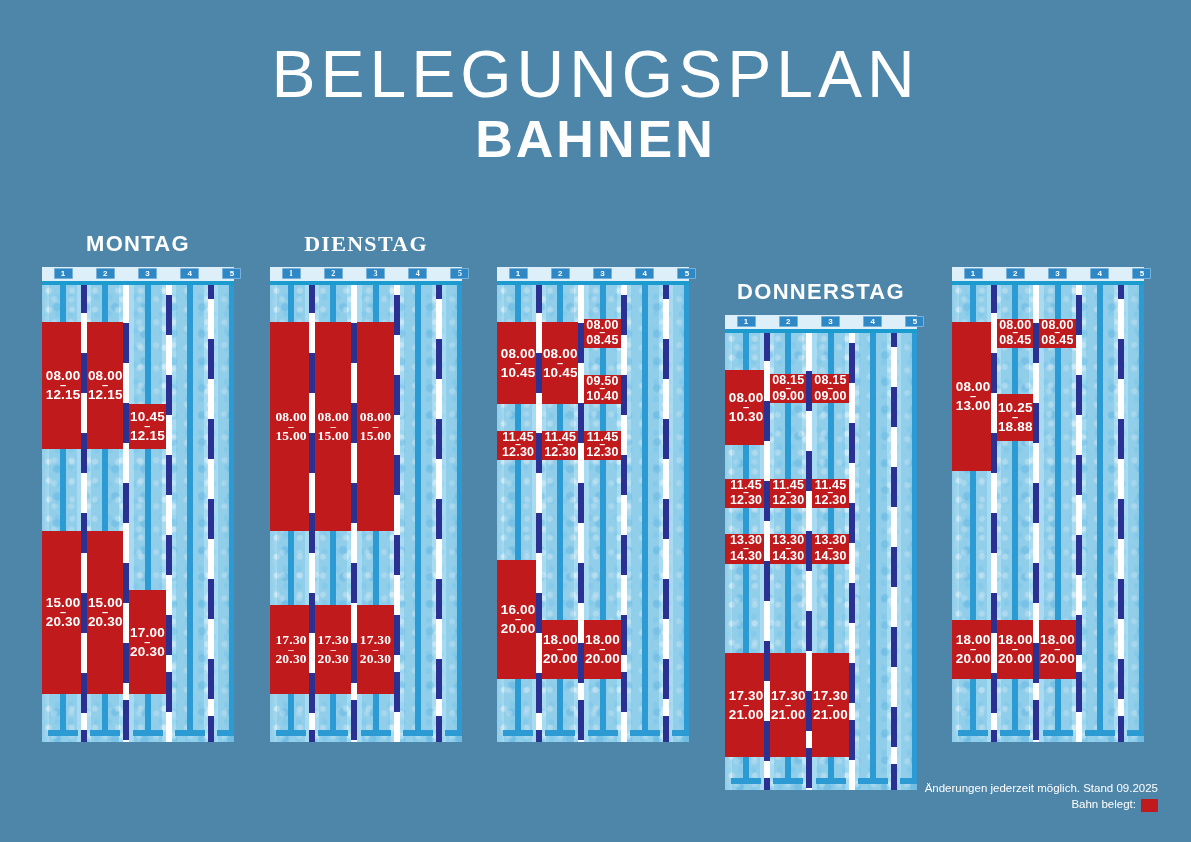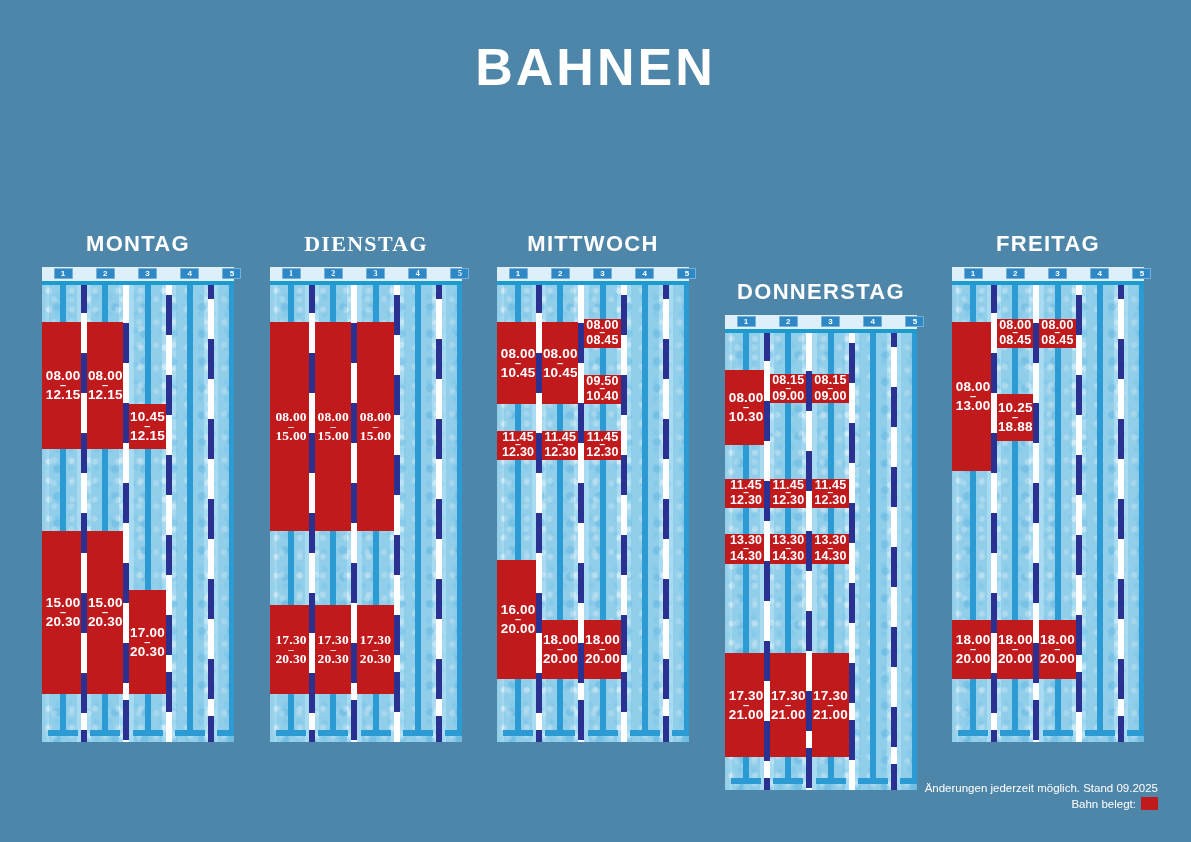--- a/index.html
+++ b/index.html
@@ -66,29 +66,30 @@
   .block .time-line{font-size:13.5px;line-height:14px;}
   .block .dash{font-size:11px;line-height:5px;}
   .block.short .time-line{font-size:12.5px;line-height:11.5px;}
   .block.short .dash{font-size:10px;line-height:4px;}
 
   
   .footer{
     position:absolute;top:781px;right:33px;text-align:right;color:#fff;
     font-size:11.5px;line-height:15px;
   }
-  .legend-row{display:flex;align-items:flex-start;justify-content:flex-end;gap:5px;margin-top:1px;}
+  .legend-row{display:flex;align-items:flex-end;justify-content:flex-end;gap:5px;margin-top:1px;}
   .legend-swatch{display:inline-block;width:17px;height:13px;background:var(--occupied,#C01A1C);}
 </style>
 </head>
 <body style="--bg: #4E86A9; --occupied: #C01A1C; --water: #A8DBF1; --navy: #2B3191; --line: #2D9BD3; --strip: #DDEFF9; --tag: #2F88C6; --teal: #1C9CCE;">
 
 <div class="poster">
 
   <div class="main-title">
+    <h1>BELEGUNGSPLAN</h1>
     <h2>BAHNEN</h2>
   </div>
 
   <div id="pools">
       <div class="pool" style="left: 42px;">
         <div class="day-label">MONTAG</div>
         <div class="head-strip">
           <div class="lane-tag" style="left: 11.6px;">1</div>
           <div class="lane-tag" style="left: 53.8px;">2</div>
           <div class="lane-tag" style="left: 96px;">3</div>
@@ -204,21 +205,20 @@
             <div class="dash">–</div>
             <div class="time-line">20.30</div>
           </div>
           <div class="rope" style="left: 39.2px; background-position-y: -12px;"></div>
           <div class="rope" style="left: 81.4px; background-position-y: -42px;"></div>
           <div class="rope" style="left: 123.6px; background-position-y: -70px;"></div>
           <div class="rope" style="left: 165.8px; background-position-y: -26px;"></div>
         </div>
       </div>
       <div class="pool" style="left: 497px;">
-        <div class="day-label">MITTWOCH</div>
         <div class="head-strip">
           <div class="lane-tag" style="left: 11.6px;">1</div>
           <div class="lane-tag" style="left: 53.8px;">2</div>
           <div class="lane-tag" style="left: 96px;">3</div>
           <div class="lane-tag" style="left: 138.2px;">4</div>
           <div class="lane-tag" style="left: 180.4px;">5</div>
         </div>
         <div class="edge-line"></div>
         <div class="water">
           <div class="lane-band" style="left: 7.1px;"></div>
@@ -378,21 +378,20 @@
             <div class="dash">–</div>
             <div class="time-line">21.00</div>
           </div>
           <div class="rope" style="left: 39.2px; background-position-y: -12px;"></div>
           <div class="rope" style="left: 81.4px; background-position-y: -42px;"></div>
           <div class="rope" style="left: 123.6px; background-position-y: -70px;"></div>
           <div class="rope" style="left: 165.8px; background-position-y: -26px;"></div>
         </div>
       </div>
       <div class="pool" style="left: 952px;">
-        <div class="day-label">FREITAG</div>
         <div class="head-strip">
           <div class="lane-tag" style="left: 11.6px;">1</div>
           <div class="lane-tag" style="left: 53.8px;">2</div>
           <div class="lane-tag" style="left: 96px;">3</div>
           <div class="lane-tag" style="left: 138.2px;">4</div>
           <div class="lane-tag" style="left: 180.4px;">5</div>
         </div>
         <div class="edge-line"></div>
         <div class="water">
           <div class="lane-band" style="left: 7.1px;"></div>

